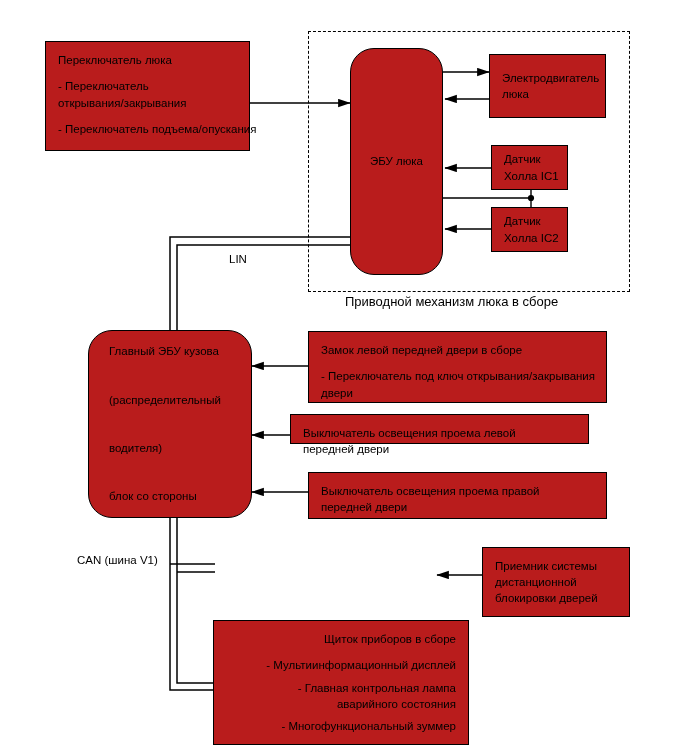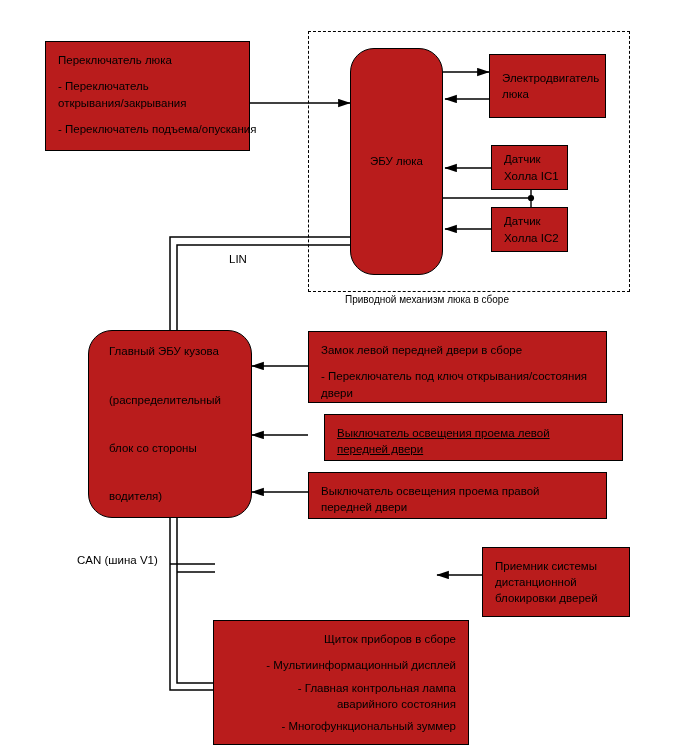--- a/index.html
+++ b/index.html
@@ -60,21 +60,21 @@
     text-align: center;
   }
   .dashed-group {
     position: absolute;
     box-sizing: border-box;
     border: 1.6px dashed #000000;
     background: transparent;
   }
   .caption {
     position: absolute;
-    font-size: 10px;
+    font-size: 13px;
     white-space: nowrap;
   }
   .bus-label {
     position: absolute;
     font-size: 11.5px;
     white-space: nowrap;
     padding-left: 9px;
   }
 </style>
 </head>
@@ -149,32 +149,32 @@
   </div>
 
   <div class="node vcenter" style="left:491px; top:207px; width:77px; height:45px;">
     <span class="ln">Датчик</span>
     <span class="ln">Холла IC2</span>
   </div>
 
   <div class="node rounded vcenter" style="left:88px; top:330px; width:164px; height:188px; padding-left:20px;gap:32px;">
     <span class="ln">Главный ЭБУ кузова</span>
     <span class="ln">(распределительный</span>
+    <span class="ln">водителя)</span>
     <span class="ln">блок со стороны</span>
-    <span class="ln">водителя)</span>
   </div>
 
   <div class="node" style="left:308px; top:331px; width:299px; height:72px;">
     <span class="ln">Замок левой передней двери в сборе</span>
     <span class="gap"></span>
-    <span class="ln">- Переключатель под ключ открывания/состояния</span>
+    <span class="ln">- Переключатель под ключ открывания/закрывания</span>
     <span class="ln">двери</span>
   </div>
 
-  <div class="node" style="left:324px; top:414px; width:299px; height:47px;text-decoration:underline;">
+  <div class="node" style="left:290px; top:414px; width:299px; height:30px;">
     <span class="ln">Выключатель освещения проема левой</span>
     <span class="ln">передней двери</span>
   </div>
 
   <div class="node" style="left:308px; top:472px; width:299px; height:47px;">
     <span class="ln">Выключатель освещения проема правой</span>
     <span class="ln">передней двери</span>
   </div>
 
 

